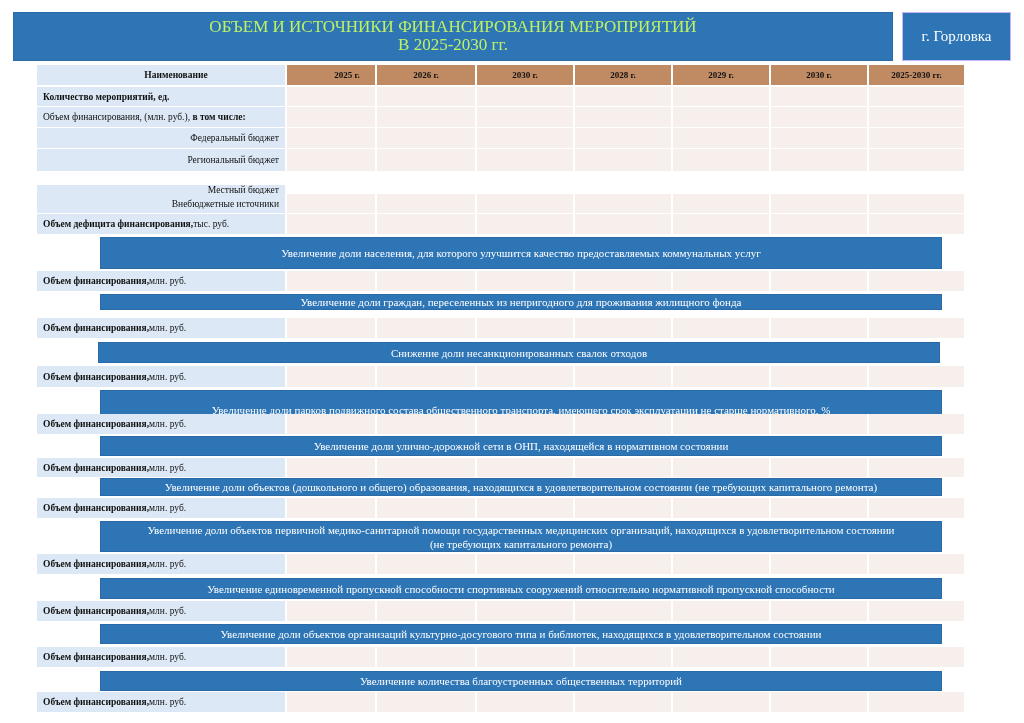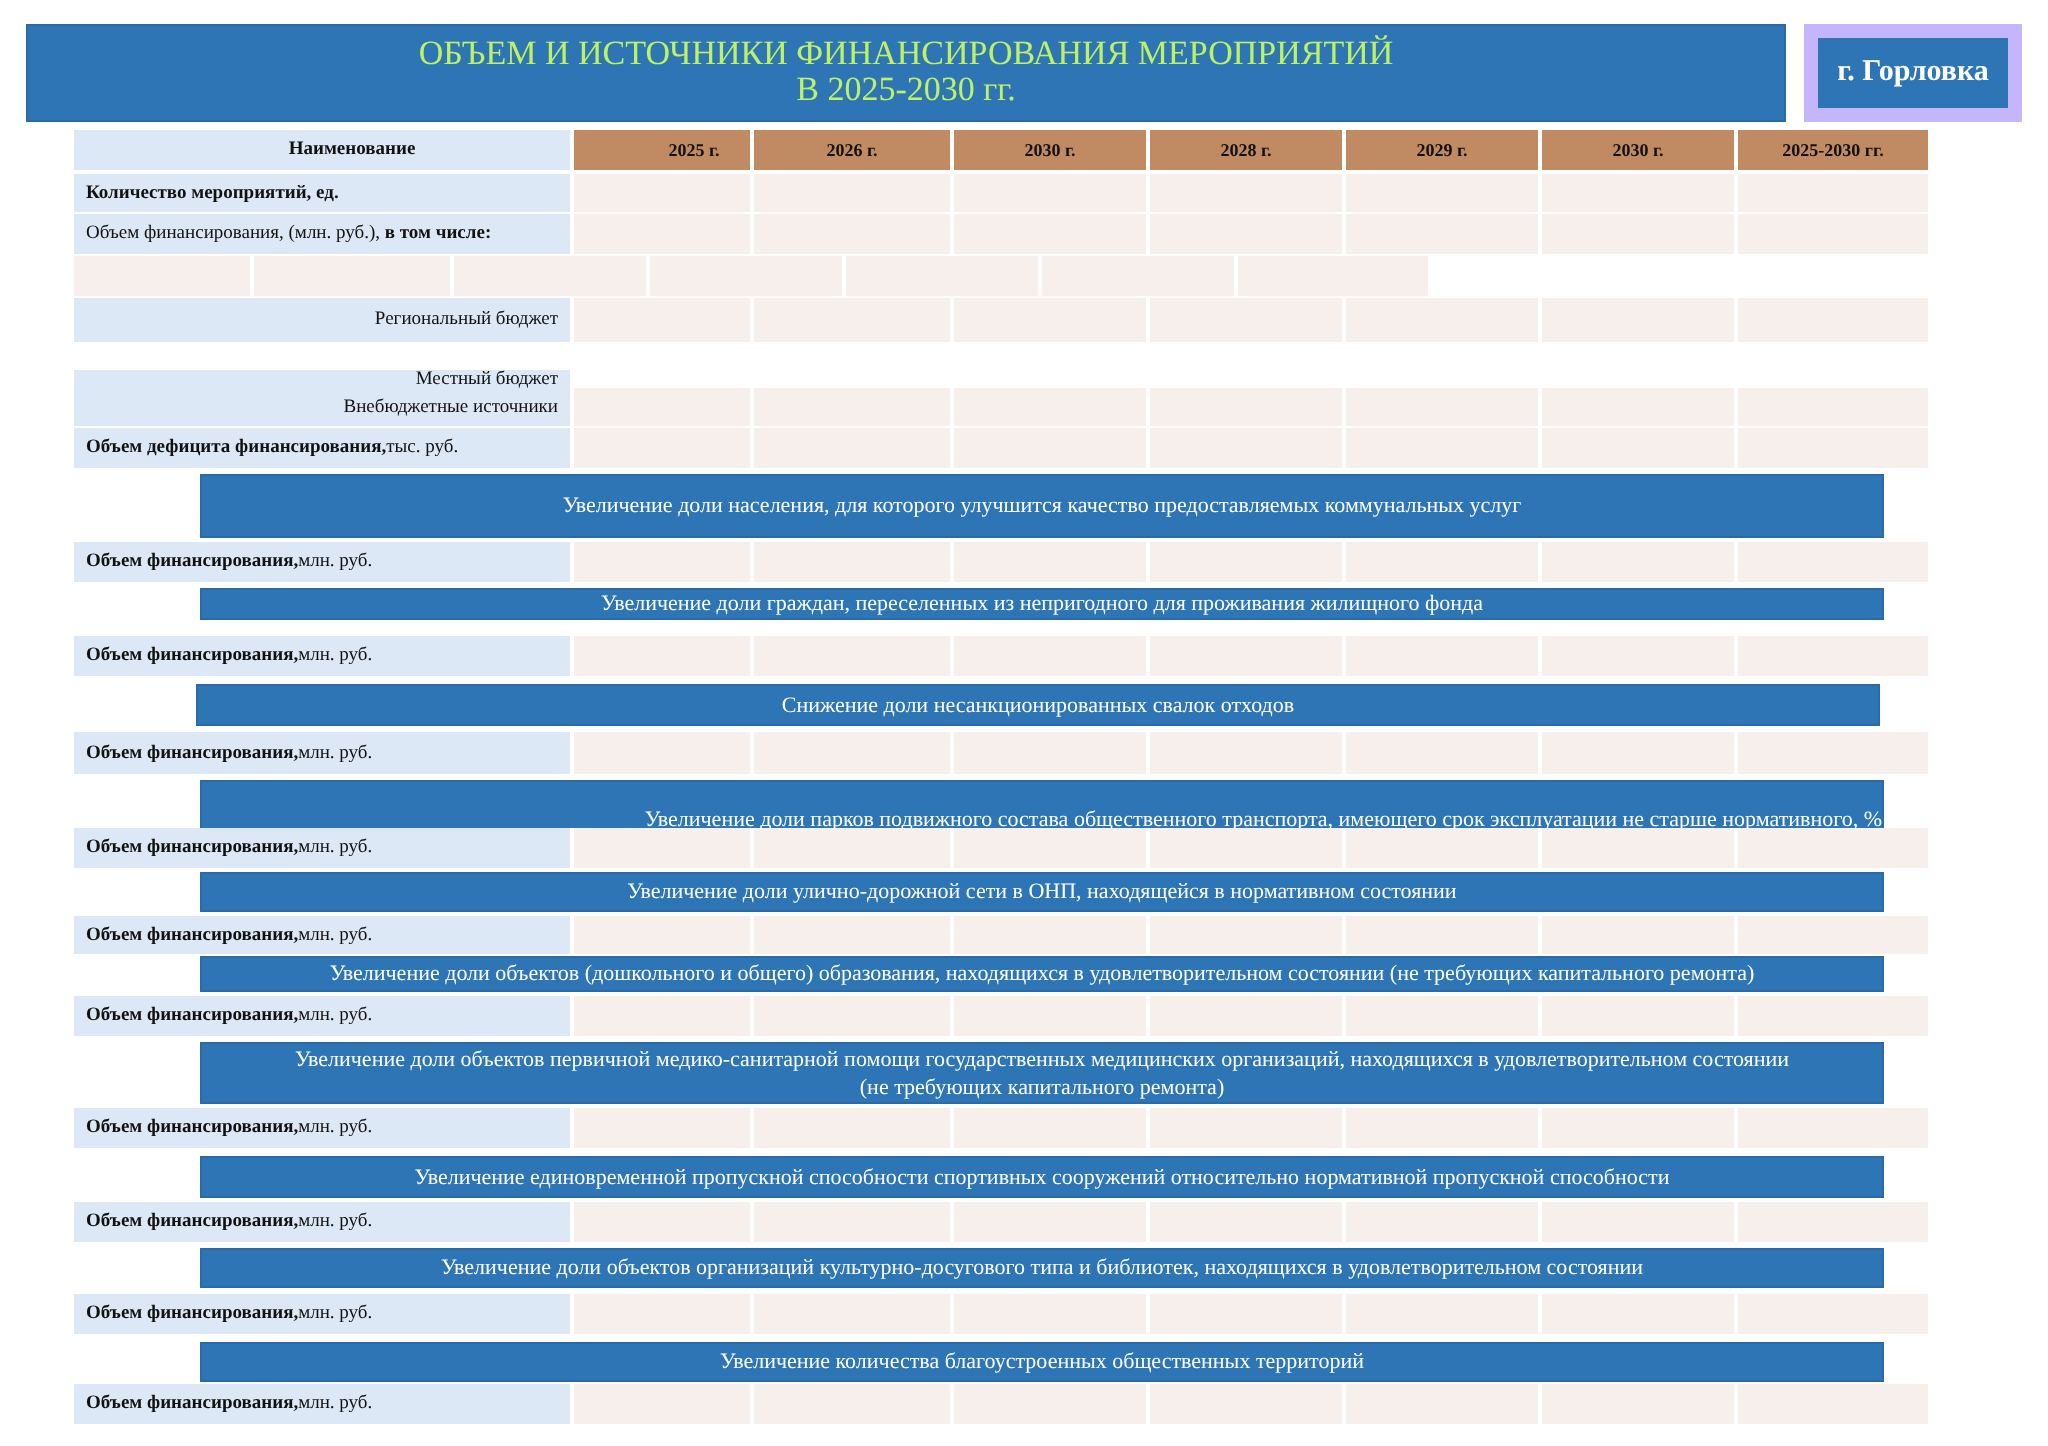--- a/index.html
+++ b/index.html
@@ -7,22 +7,22 @@
   body { position: relative; font-family: "Liberation Serif", "DejaVu Serif", serif; color: #111; }
 
   .title-box {
     position: absolute; left: 13px; top: 12px; width: 880px; height: 49px;
     background: #2e75b6; border: 1px solid #2a6aa6;
     color: #bef264; text-align: center; font-size: 17px; line-height: 18px;
     padding-top: 5px;
   }
   .city-box {
     position: absolute; left: 902px; top: 12px; width: 109px; height: 49px;
-    background: #2e75b6; border: 7px solid #c4b5fd;
-    color: #fff; font-size: 15px; display: flex; align-items: center; justify-content: center; font-weight: bold;
+    background: #2e75b6; border: 1px solid #c4b5fd;
+    color: #fff; font-size: 15px; display: flex; align-items: center; justify-content: center;
   }
 
   .row { position: absolute; left: 37px; height: 20px; display: flex; }
   .cell { height: 100%; border-right: 2px solid #ffffff; }
   .label-cell {
     width: 250px; background: #dce8f5; font-size: 9.5px;
     display: flex; align-items: center; padding: 0 6px; white-space: nowrap;
   }
   .label-cell.right { justify-content: flex-end; }
   .label-cell.center { justify-content: center; font-weight: bold; padding-left: 36px; }
@@ -79,20 +79,21 @@
   <div class="cell label-cell"><span>Объем финансирования, (млн. руб.), </span>&nbsp;<span class="b">в том числе:</span></div>
   <div class="cell data-cell w1"></div>
     <div class="cell data-cell w2"></div>
     <div class="cell data-cell w3"></div>
     <div class="cell data-cell w4"></div>
     <div class="cell data-cell w5"></div>
     <div class="cell data-cell w6"></div>
     <div class="cell data-cell w7"></div>
 </div>
 <div class="row" style="top:128px; height:20px;">
+  <div class="cell label-cell right">Федеральный бюджет</div>
   <div class="cell data-cell w1"></div>
     <div class="cell data-cell w2"></div>
     <div class="cell data-cell w3"></div>
     <div class="cell data-cell w4"></div>
     <div class="cell data-cell w5"></div>
     <div class="cell data-cell w6"></div>
     <div class="cell data-cell w7"></div>
 </div>
 <div class="row" style="top:149px; height:22px;">
   <div class="cell label-cell right">Региональный бюджет</div>
@@ -182,21 +183,21 @@
     </div>
   <div class="cell data-cell w1"></div>
     <div class="cell data-cell w2"></div>
     <div class="cell data-cell w3"></div>
     <div class="cell data-cell w4"></div>
     <div class="cell data-cell w5"></div>
     <div class="cell data-cell w6"></div>
     <div class="cell data-cell w7"></div>
 </div>
 
-<div class="section-bar" style="top:390px; height:40px;text-align:right;">
+<div class="section-bar" style="top:390px; height:40px;">
   <div>Увеличение доли парков подвижного состава общественного транспорта, имеющего срок эксплуатации не старше нормативного, %</div>
 </div>
 <div class="row" style="top:414px; height:20px;">
   <div class="cell label-cell">
       <span class="b">Объем финансирования,</span>
       <span> млн. руб.</span>
     </div>
   <div class="cell data-cell w1"></div>
     <div class="cell data-cell w2"></div>
     <div class="cell data-cell w3"></div>

